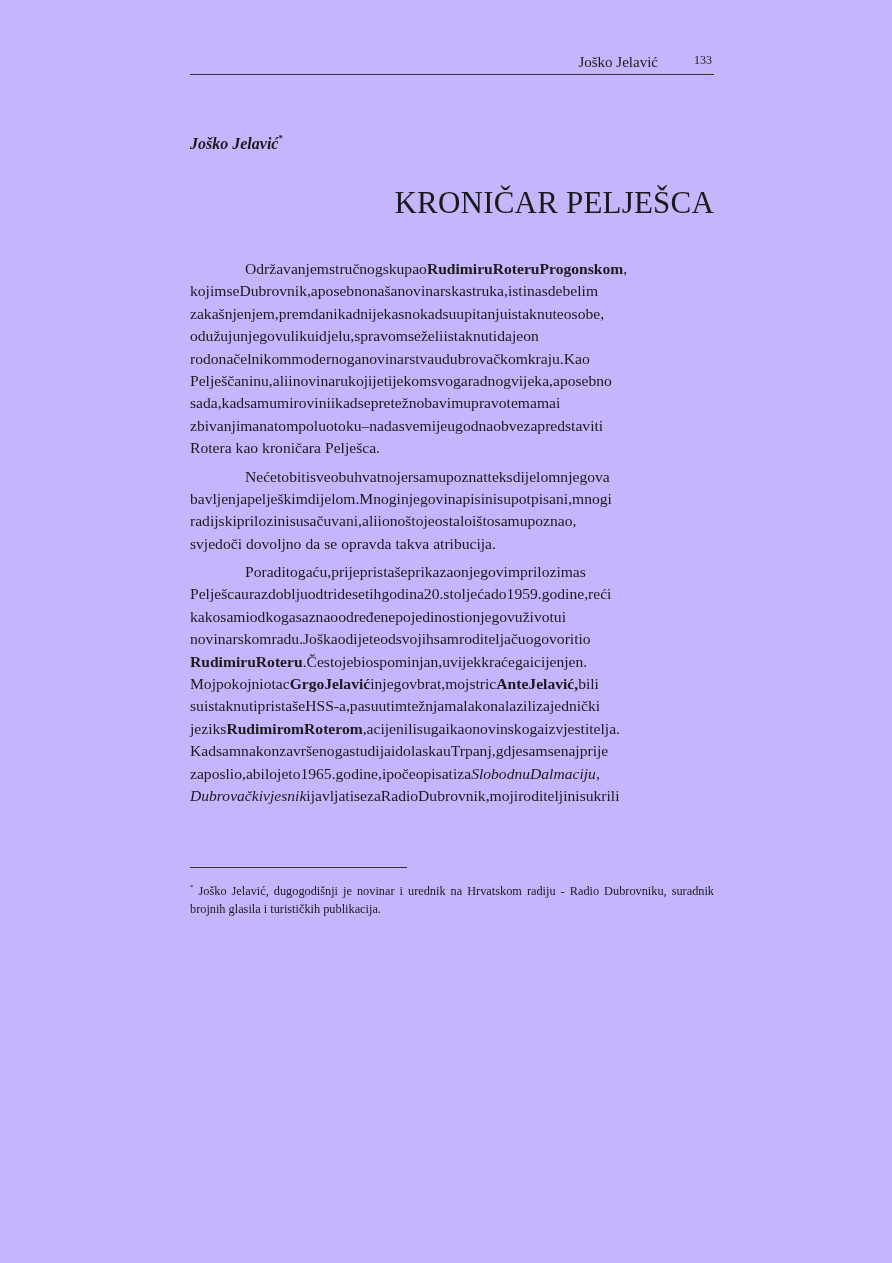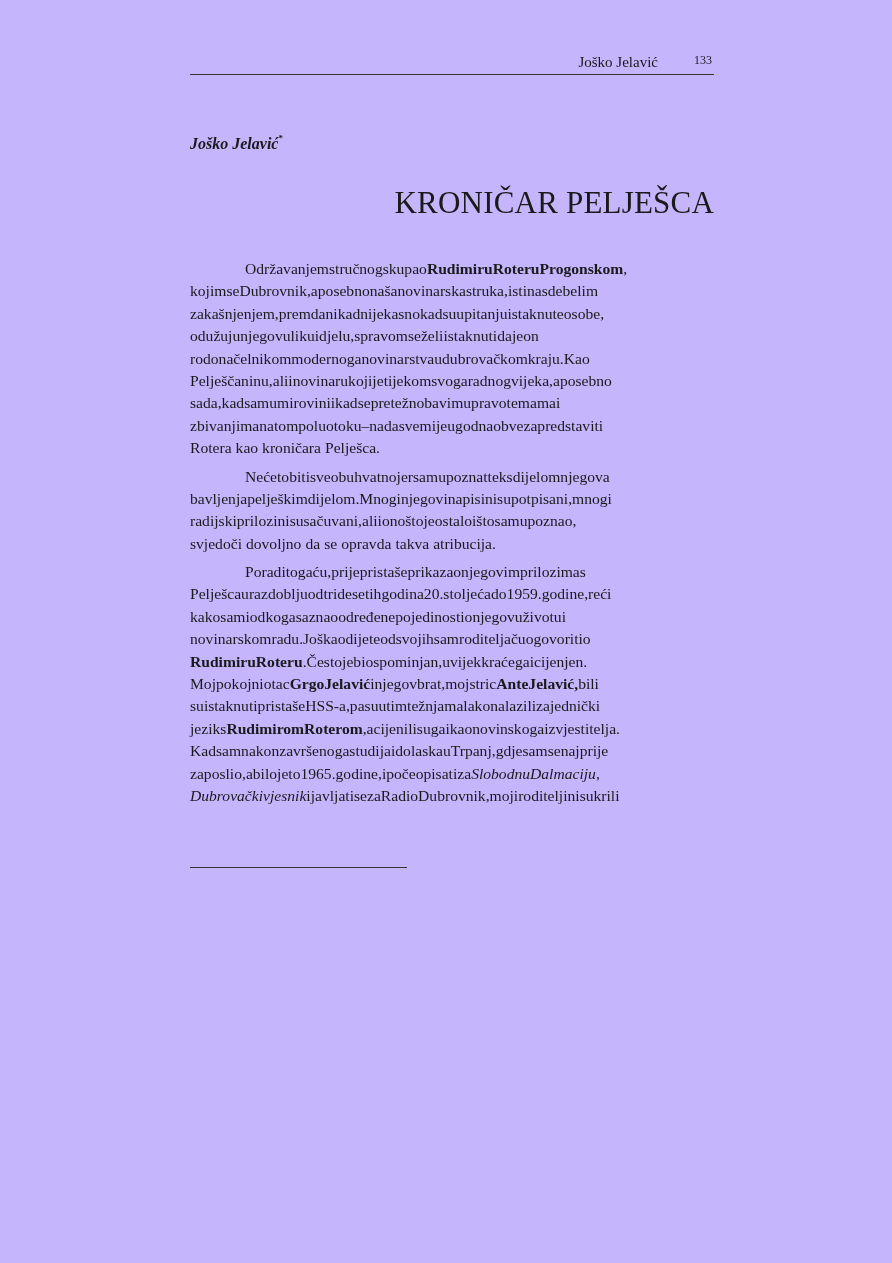--- a/index.html
+++ b/index.html
@@ -412,13 +412,17 @@
             <span><span>roditelji</span></span>
             <span><span>nisu</span></span>
             <span><span>krili</span></span>
           </span>
         </div>
       </div>
     </div>
 
   <div class="fn-rule"></div>
 
+  <div class="footnote">
+    <sup>*</sup>
+    <span>Joško Jelavić, dugogodišnji je novinar i urednik na Hrvatskom radiju - Radio Dubrovniku, suradnik brojnih glasila i turističkih publikacija.</span>
+  </div>
 </div>
 
 </body></html>

